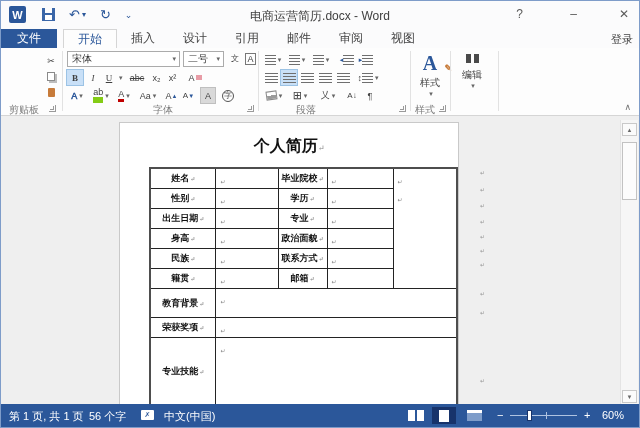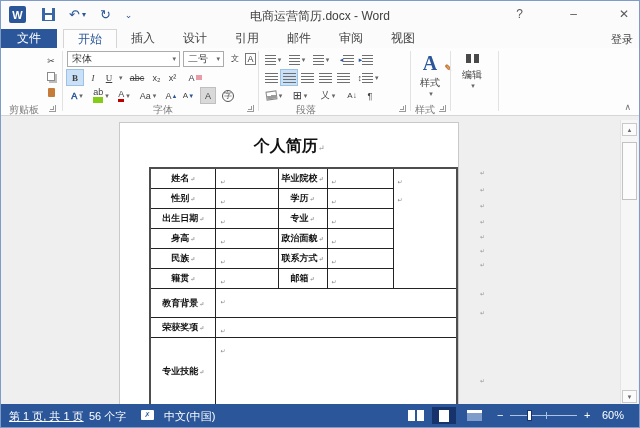--- a/index.html
+++ b/index.html
@@ -376,21 +376,21 @@
           <span>▲</span>
         </div>
       <div id="sthumb"></div>
       <div class="sbtn" style="bottom:3px;">
           <span>▼</span>
         </div>
     </div>
   </div>
 
   <div id="statusbar">
-    <span class="st" style="left:8px;text-decoration:underline;">第 1 页, 共 1 页</span>
+    <span class="st" style="left:8px;">第 1 页, 共 1 页</span>
     <span class="st" style="left:88px;">56 个字</span>
     <div class="st proof" style="left:140px;top:6px;"><span>✗</span></div>
     <span class="st" style="left:163px;">中文(中国)</span>
 
     <div class="vic-wrap" style="left:403px;">
         <div class="vic-read"></div>
       </div>
     <div class="vic-wrap on" style="left:431px;">
         <div class="vic-page"></div>
       </div>

